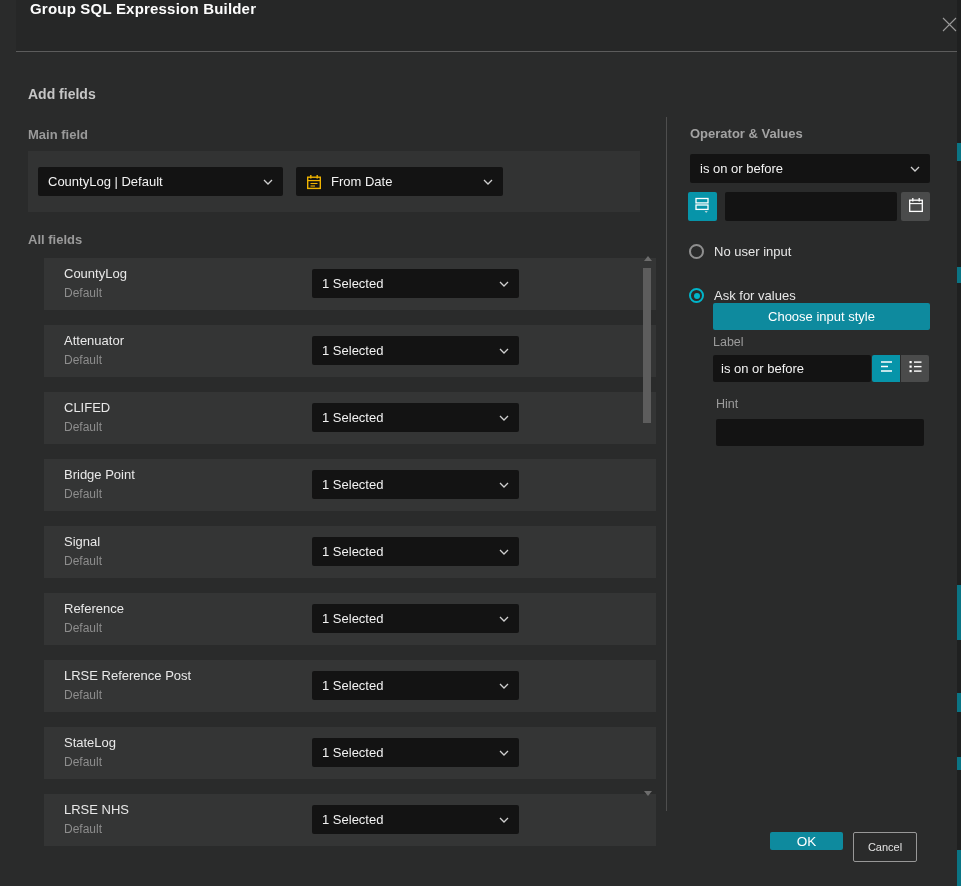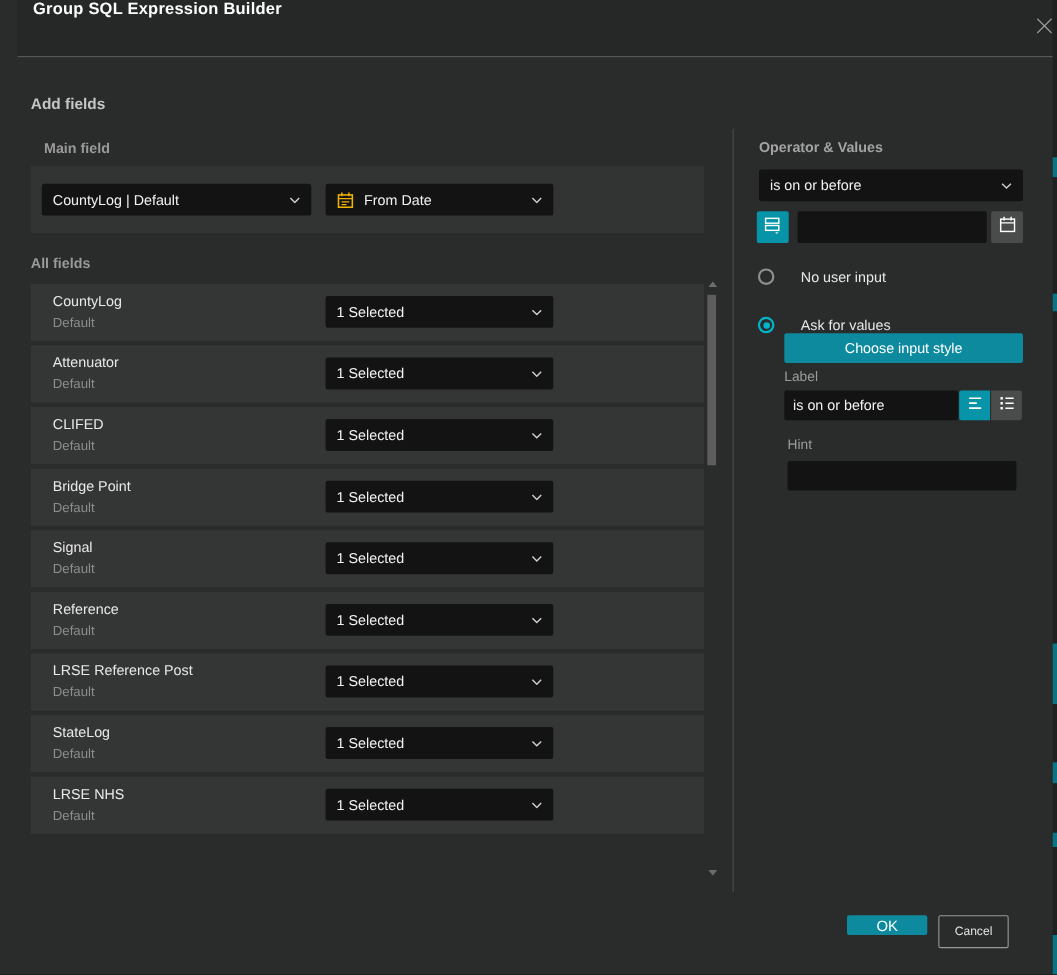--- a/index.html
+++ b/index.html
@@ -9,39 +9,39 @@
 
   
   .titlebar { position:absolute; top:0; left:16px; width:957px; height:52px; background:#262727;
               border-bottom:1px solid #5c5c5c; display:flex; align-items:flex-start; justify-content:space-between; }
   .titlebar-title { margin-left:14px; font-size:15px; font-weight:700; letter-spacing:.2px; color:#fdfdfd; }
   .close-btn { width:48px; height:52px; display:flex; align-items:center; justify-content:center; cursor:pointer; }
 
   
   .h-add { position:absolute; left:28px; top:86px; font-size:14px; font-weight:700; color:#c6c6c6; }
   .h-sub { font-size:13px; font-weight:700; color:#9a9a9a; }
-  .h-main { position:absolute; left:28px; top:127px;margin-left:12px; }
+  .h-main { position:absolute; left:28px; top:127px; }
   .h-all  { position:absolute; left:28px; top:232px; }
   .h-op   { position:absolute; left:690px; top:126px; font-size:13px; font-weight:700; color:#a3a3a3; }
 
   
   .select { background:#131313; border-radius:2px; height:29px; display:flex; align-items:center;
             padding:0 10px; font-size:13px; color:#f2f2f2; cursor:pointer; }
   .select .grow { flex:1 1 auto; white-space:nowrap; overflow:hidden; }
   .chev { flex:0 0 auto; margin-left:8px; display:flex; }
   .text-input { background:#131313; border:none; border-radius:2px; height:28px; color:#f2f2f2;
                 font-size:13px; padding:0 8px; font-family:"Liberation Sans", sans-serif; outline:none; }
 
   
   .main-panel { position:absolute; left:28px; top:151px; width:612px; height:61px; background:#323333; }
   .main-panel .sel-layer { position:absolute; left:10px; top:16px; width:245px; }
   .main-panel .sel-field { position:absolute; left:268px; top:16px; width:207px; }
 
   
-  .field-list { position:absolute; left:28px; top:258px; width:612px; display:flex; flex-direction:column; gap:4px; }
+  .field-list { position:absolute; left:44px; top:258px; width:612px; display:flex; flex-direction:column; gap:15px; }
   .field-row { position:relative; height:52px; background:#343535; }
   .field-name { position:absolute; left:20px; top:8px; font-size:13px; color:#e8e8e8; }
   .field-type { position:absolute; left:20px; top:28px; font-size:12px; color:#8d8d8d; }
   .field-row .sel-count { position:absolute; left:268px; top:11px; width:207px; }
 
   
   .scrollbar { position:absolute; left:641px; top:254px; width:13px; height:542px; }
   .sb-arrow { position:absolute; left:3px; width:0; height:0; border-left:4px solid transparent; border-right:4px solid transparent; cursor:pointer; }
   .sb-up { top:2px; border-bottom:5px solid #6d6d6d; }
   .sb-down { bottom:0; border-top:5px solid #6d6d6d; }
@@ -51,21 +51,21 @@
   .v-divider { position:absolute; left:666px; top:117px; width:1px; height:694px; background:#4e4e4e; }
 
   
   .op-select { position:absolute; left:690px; top:154px; width:240px; }
   .val-row-btn { position:absolute; left:688px; top:192px; width:29px; height:29px; background:#0794a9;
                  border-radius:2px; display:flex; align-items:center; justify-content:center; cursor:pointer; }
   .val-input { position:absolute; left:725px; top:192px; width:172px; height:29px; }
   .cal-btn { position:absolute; left:901px; top:192px; width:29px; height:29px; background:#4a4b4b;
              border-radius:2px; display:flex; align-items:center; justify-content:center; cursor:pointer; }
 
-  .radio-option { position:absolute; left:689px; display:flex; align-items:center; gap:24px; cursor:pointer; }
+  .radio-option { position:absolute; left:689px; display:flex; align-items:center; gap:10px; cursor:pointer; }
   .radio-no  { top:244px; }
   .radio-ask { top:288px; }
   .radio { width:15px; height:15px; border:2px solid #8f8f8f; border-radius:50%; position:relative; flex:0 0 auto; }
   .radio.selected { border-color:#00b5ca; }
   .radio.selected::after { content:""; position:absolute; inset:2.5px; background:#00b5ca; border-radius:50%; }
   .radio-label { font-size:13px; color:#e8e8e8; }
 
   .choose-btn { position:absolute; left:713px; top:303px; width:217px; height:27px; background:#0e8a9e;
                 border:none; border-radius:2px; color:#fff; font-size:13px; font-family:"Liberation Sans", sans-serif; cursor:pointer; }
   .cap { position:absolute; font-size:12.5px; color:#9c9c9c; }

